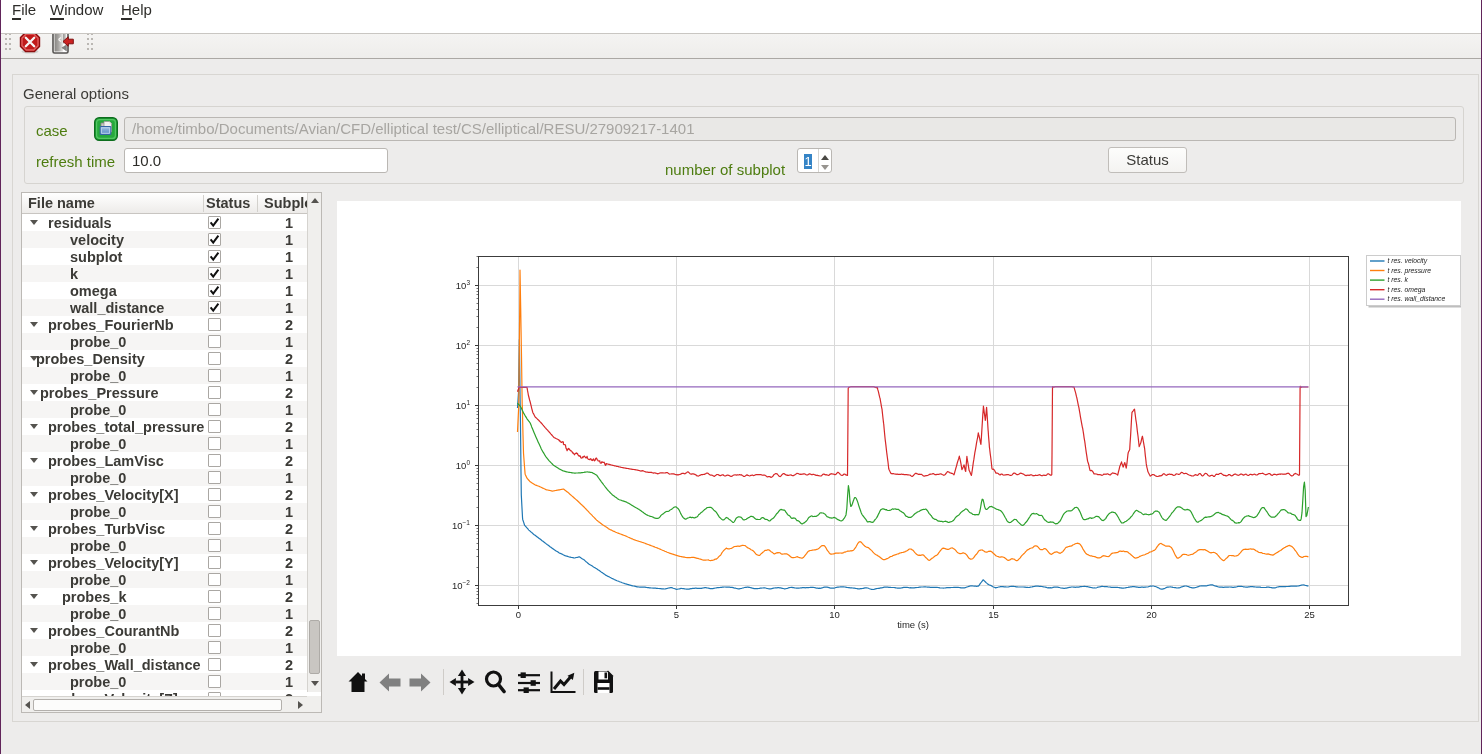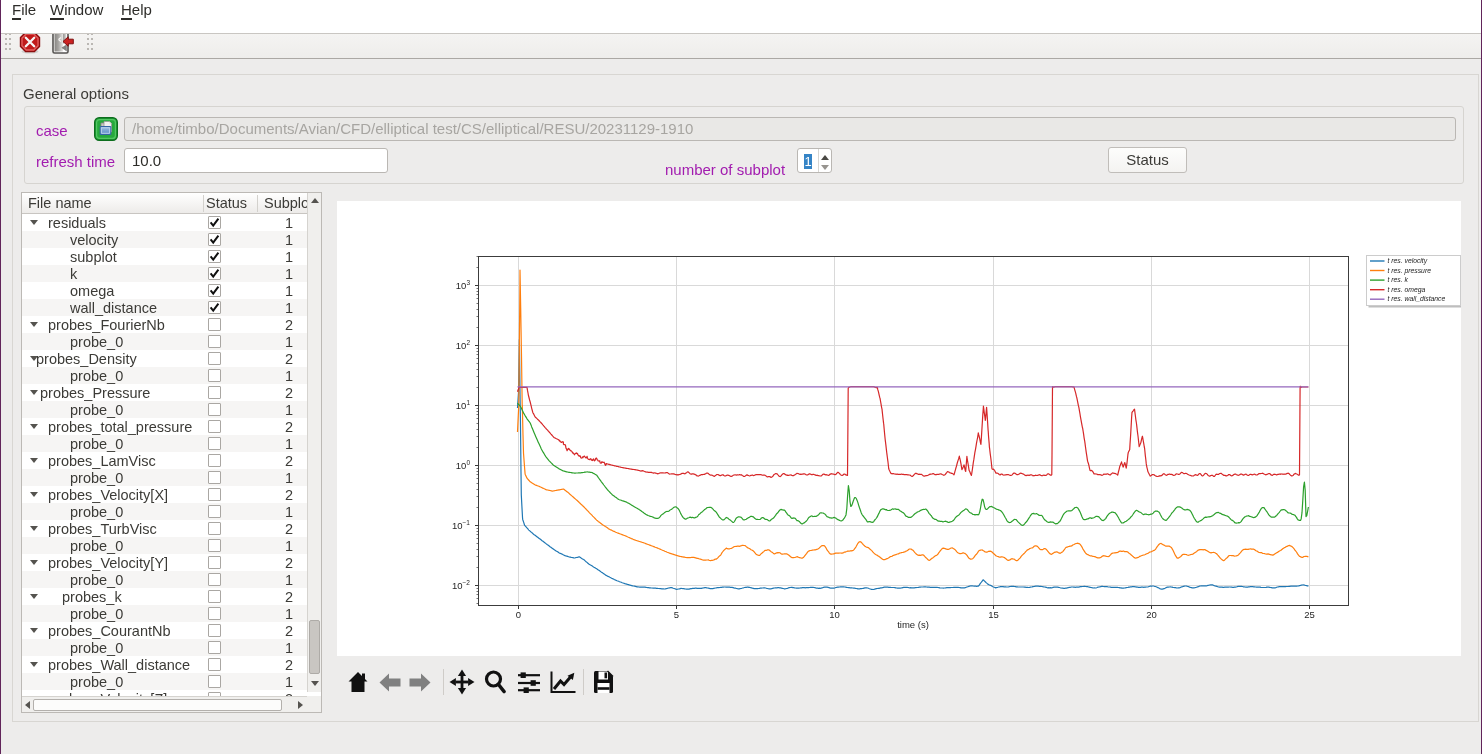--- a/index.html
+++ b/index.html
@@ -8,29 +8,29 @@
 .mitem u {text-decoration:none; border-bottom:2px solid #2e2d2a; padding-bottom:0px;}
 #toolbar {position:absolute; left:0; top:20px; width:1482px; height:39px; background:linear-gradient(#f8f7f6,#eeedeb); border-bottom:1px solid #aba8a4;}
 .grip {position:absolute; top:10px; width:7px; height:18px;
  background-image:radial-gradient(circle at 1px 1px,#bab7b3 0.9px,transparent 1.3px);
  background-size:4px 5px;}
 #lborder {position:absolute; left:0; top:0px; width:1px; height:754px; background:#61245a; z-index:50;}
 #rborder {position:absolute; right:0; top:0px; width:1px; height:754px; background:#61245a; z-index:50;}
 #panel {position:absolute; left:12px; top:74px; width:1467px; height:648px; border:1px solid #d8d6d2;}
 #golabel {position:absolute; left:23px; top:85px; font-size:15px;}
 #gobox {position:absolute; left:24px; top:106px; width:1440px; height:78px; border:1px solid #d6d4d0; border-radius:3px;}
-.flabel {position:absolute; font-size:15px; color:#a21caf;}
+.flabel {position:absolute; font-size:15px; color:#4d7c0f;}
 #pathfield {position:absolute; left:124px; top:117px; width:1332px; height:24px; background:#e9e8e6; border:1px solid #bab7b3; border-radius:3px; color:#a7a5a1; font-size:15px; line-height:22px; padding-left:7px; white-space:nowrap; overflow:hidden;}
 #rtfield {position:absolute; left:124px; top:148px; width:264px; height:25px; background:#ffffff; border:1px solid #bab7b3; border-radius:3px; color:#2d2c28; font-size:15px; line-height:23px; padding-left:7px;}
 #spin {position:absolute; left:797px; top:148px; width:35px; height:25px; background:#ffffff; border:1px solid #bab7b3; border-radius:3px;}
 #spinsel {position:absolute; left:6px; top:5px; width:8px; height:15px; background:#3584c6; color:#ffffff; font-size:13px; text-align:center; line-height:15px;}
 #spindiv {position:absolute; left:20px; top:0; width:1px; height:23px; background:#d8d6d2;}
 .sparr {position:absolute; left:23px; width:0; height:0; border-left:4.5px solid transparent; border-right:4.5px solid transparent;}
 #refreshbtn {position:absolute; left:1108px; top:147px; width:79px; height:26px; background:linear-gradient(#fdfdfc,#f4f3f1); border:1px solid #c0bdb9; border-radius:3px; font-size:15px; text-align:center; line-height:24px; color:#3c3b37;}
-#table {position:absolute; left:21px; top:192px; width:301px; height:521px; border:1px solid #bcb9b5; background:#ffffff; overflow:hidden;}
+#table {position:absolute; left:21px; top:192px; width:301px; height:521px; border:1px solid #bcb9b5; background:#ffffff; overflow:hidden;font-weight:bold;}
 #thead {position:absolute; left:0; top:0; width:299px; height:21px; background:linear-gradient(#ffffff,#edebe9); border-bottom:1px solid #c8c5c1;}
 #thead span {position:absolute; top:2px; font-size:14.5px;}
 .hsep {position:absolute; top:2px; width:1px; height:17px; background:#d3d1cd;}
 .trow {position:absolute; left:0; width:285px; height:17px; background:#ffffff;}
 .trow.alt {background:#f6f5f4;}
 .tri {position:absolute; left:8px; top:6px; width:0; height:0; border-left:4.5px solid transparent; border-right:4.5px solid transparent; border-top:5.5px solid #55534f;}
 .tname {position:absolute; top:1px; font-size:14.5px; white-space:nowrap;}
 .cb {position:absolute; left:186px; top:2px; width:13px; height:13px; background:#ffffff; border:1px solid #aaa7a3; border-radius:1px;}
 .cb svg {position:absolute; left:-1px; top:-1px;}
 .num {position:absolute; left:252px; top:1px; width:30px; font-size:14.5px; text-align:center;}
@@ -93,21 +93,21 @@
 <path d="M15.5 4.5 L15.5 6.5 H17.5 Z" fill="#d5d3d0"></path>
 <path d="M6.2 9.5 H16.8 V17.5 H6.2 Z" fill="url(#fold)" stroke="#3465a4" stroke-width="1"></path>
 <defs>
       <linearGradient id="fold" x1="0" y1="0" x2="0" y2="1">
 <stop offset="0" stop-color="#9ebfe3"></stop>
         <stop offset="1" stop-color="#5b8cc6"></stop>
       </linearGradient>
     </defs>
 <path d="M7.4 10.8 H15.6 V16.3 H7.4 Z" fill="none" stroke="#b8d0ea" stroke-width="1"></path>
 </svg>
-<div id="pathfield">/home/timbo/Documents/Avian/CFD/elliptical test/CS/elliptical/RESU/20231129-1910</div>
+<div id="pathfield">/home/timbo/Documents/Avian/CFD/elliptical test/CS/elliptical/RESU/27909217-1401</div>
 <div class="flabel" style="left:36px;top:153px">refresh time</div>
 <div id="rtfield">10.0</div>
 <div class="flabel" style="left:665px;top:161px">number of subplot</div>
 <div id="spin">
     <span id="spinsel">1</span>
     <span id="spindiv"></span>
 <span class="sparr" style="top:6px;border-bottom:5px solid #4a4844"></span>
 <span class="sparr" style="top:16px;border-top:5px solid #97948f"></span>
 </div>
 <div id="refreshbtn">Status</div>

